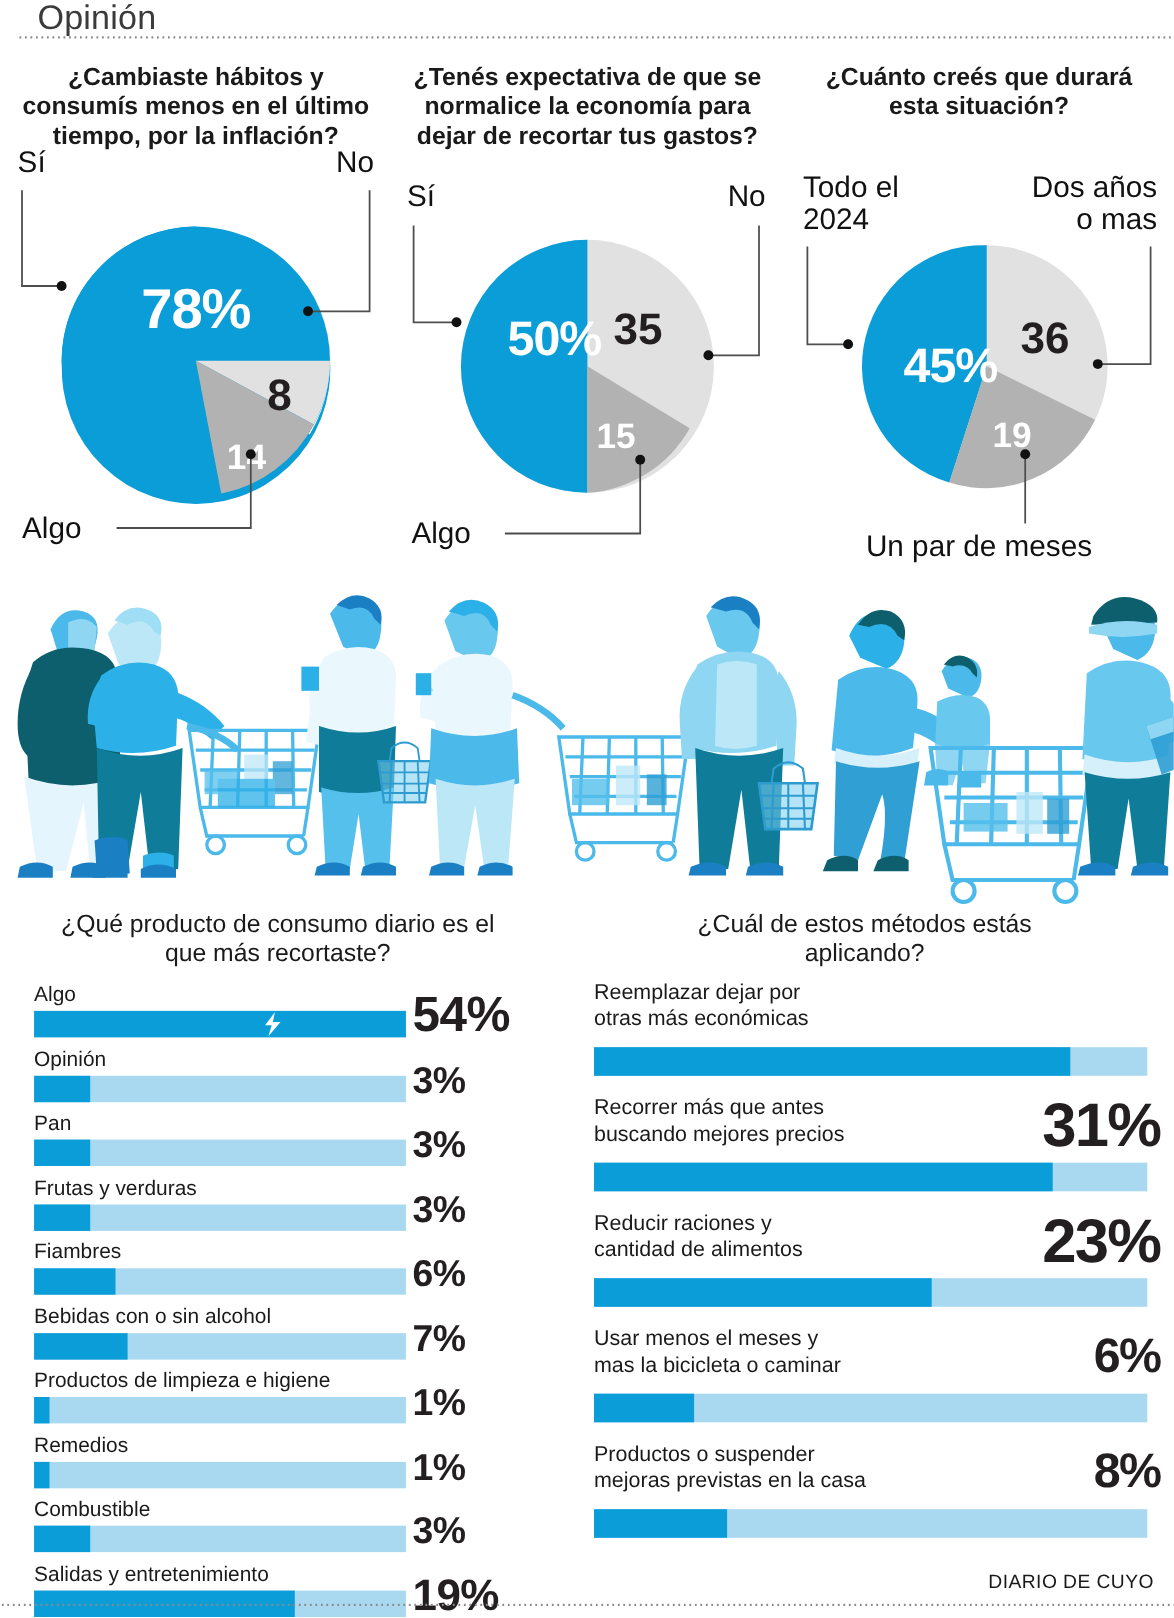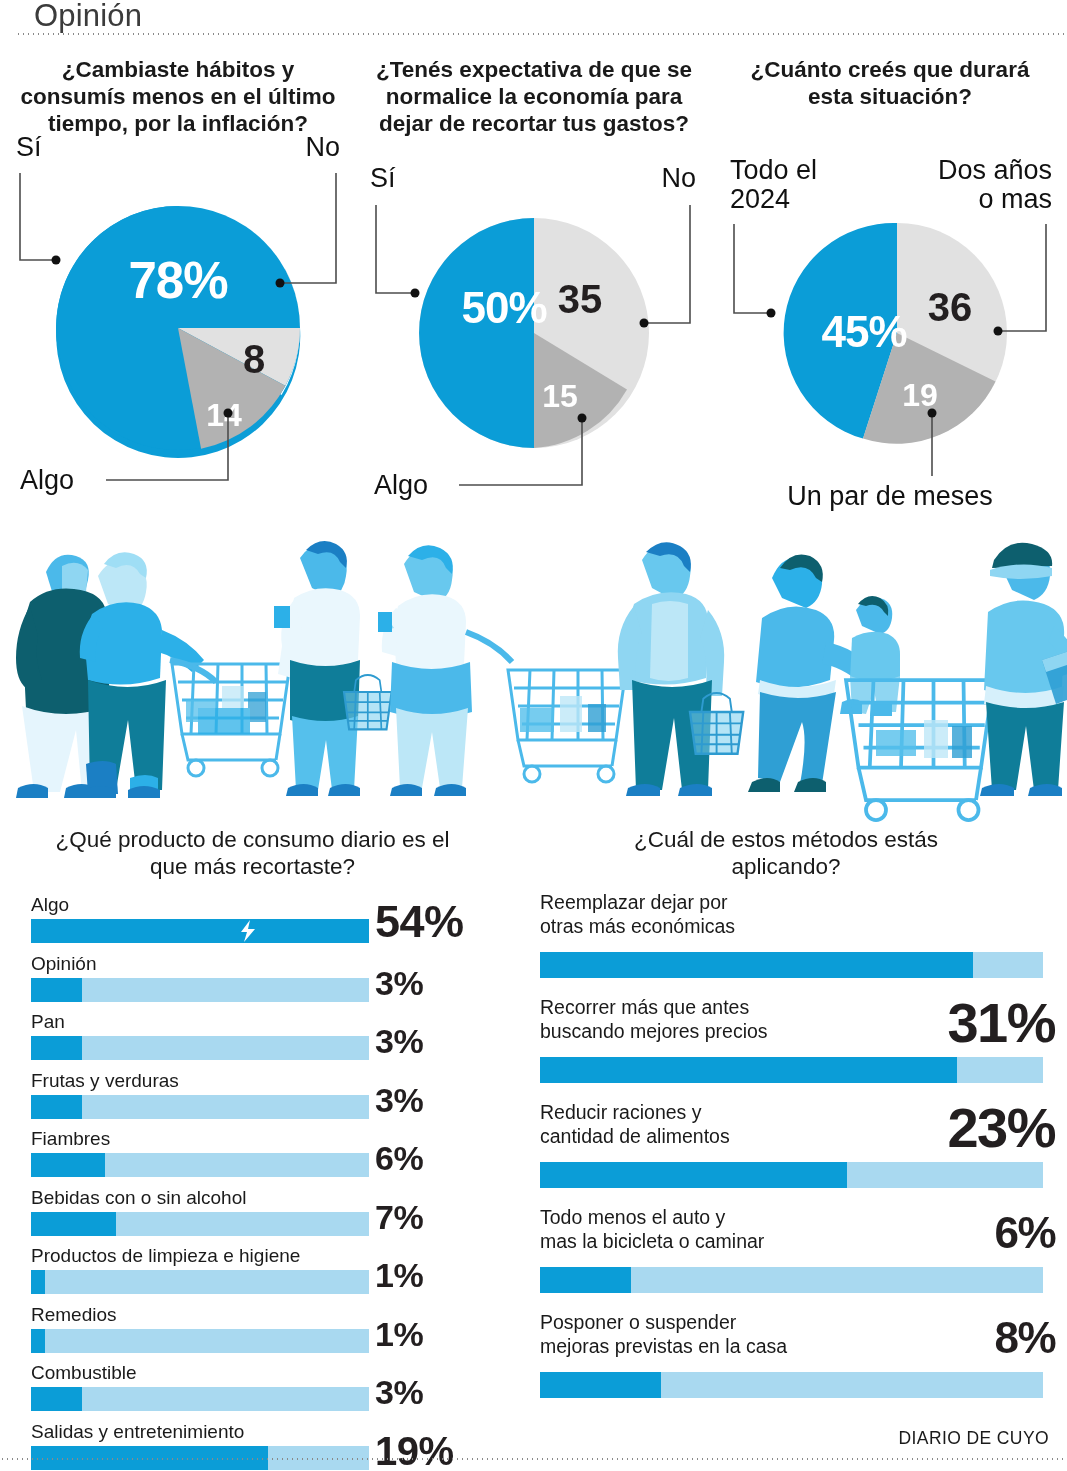--- a/index.html
+++ b/index.html
@@ -508,32 +508,32 @@
             <span>cantidad de alimentos</span>
           </div>
           <div class="val">23%</div>
           <div class="track">
               <div class="fill" style="width:61%"></div>
             </div>
         </div>
 
         <div class="rrow small">
           <div class="lbl">
-            <span>Todo menos el auto y</span><br>
+            <span>Usar menos el meses y</span><br>
             <span>mas la bicicleta o caminar</span>
           </div>
           <div class="val">6%</div>
           <div class="track">
               <div class="fill" style="width:18%"></div>
             </div>
         </div>
 
         <div class="rrow small">
           <div class="lbl">
-            <span>Posponer o suspender</span><br>
+            <span>Productos o suspender</span><br>
             <span>mejoras previstas en la casa</span>
           </div>
           <div class="val">8%</div>
           <div class="track">
               <div class="fill" style="width:24%"></div>
             </div>
         </div>
 
       </div>
     </div>

